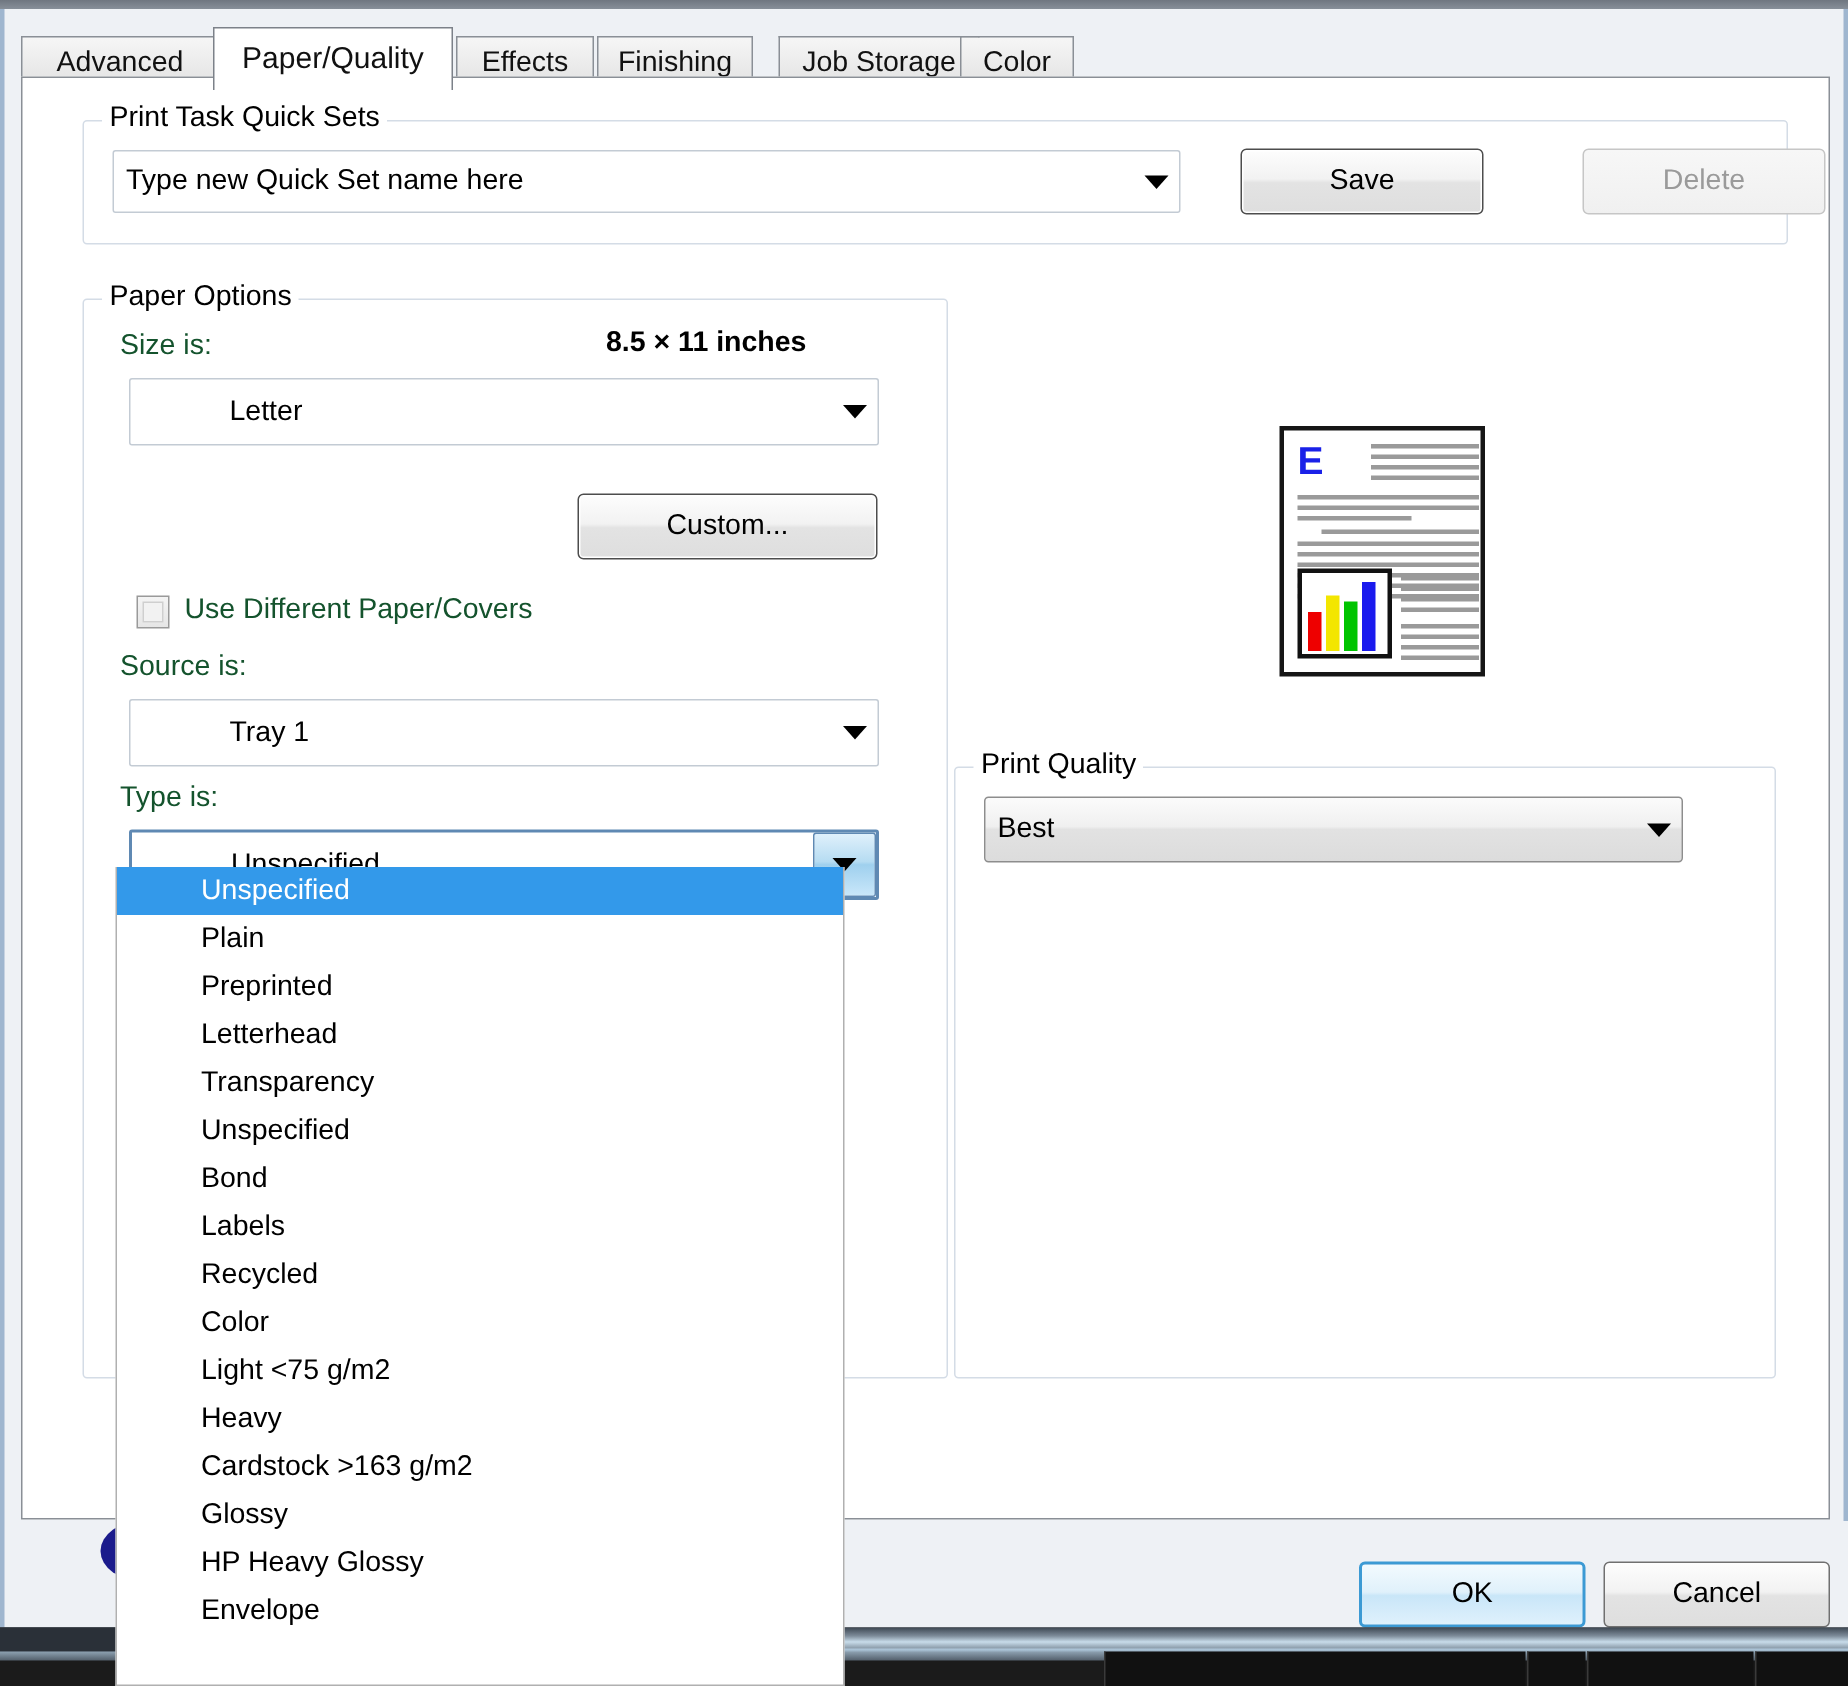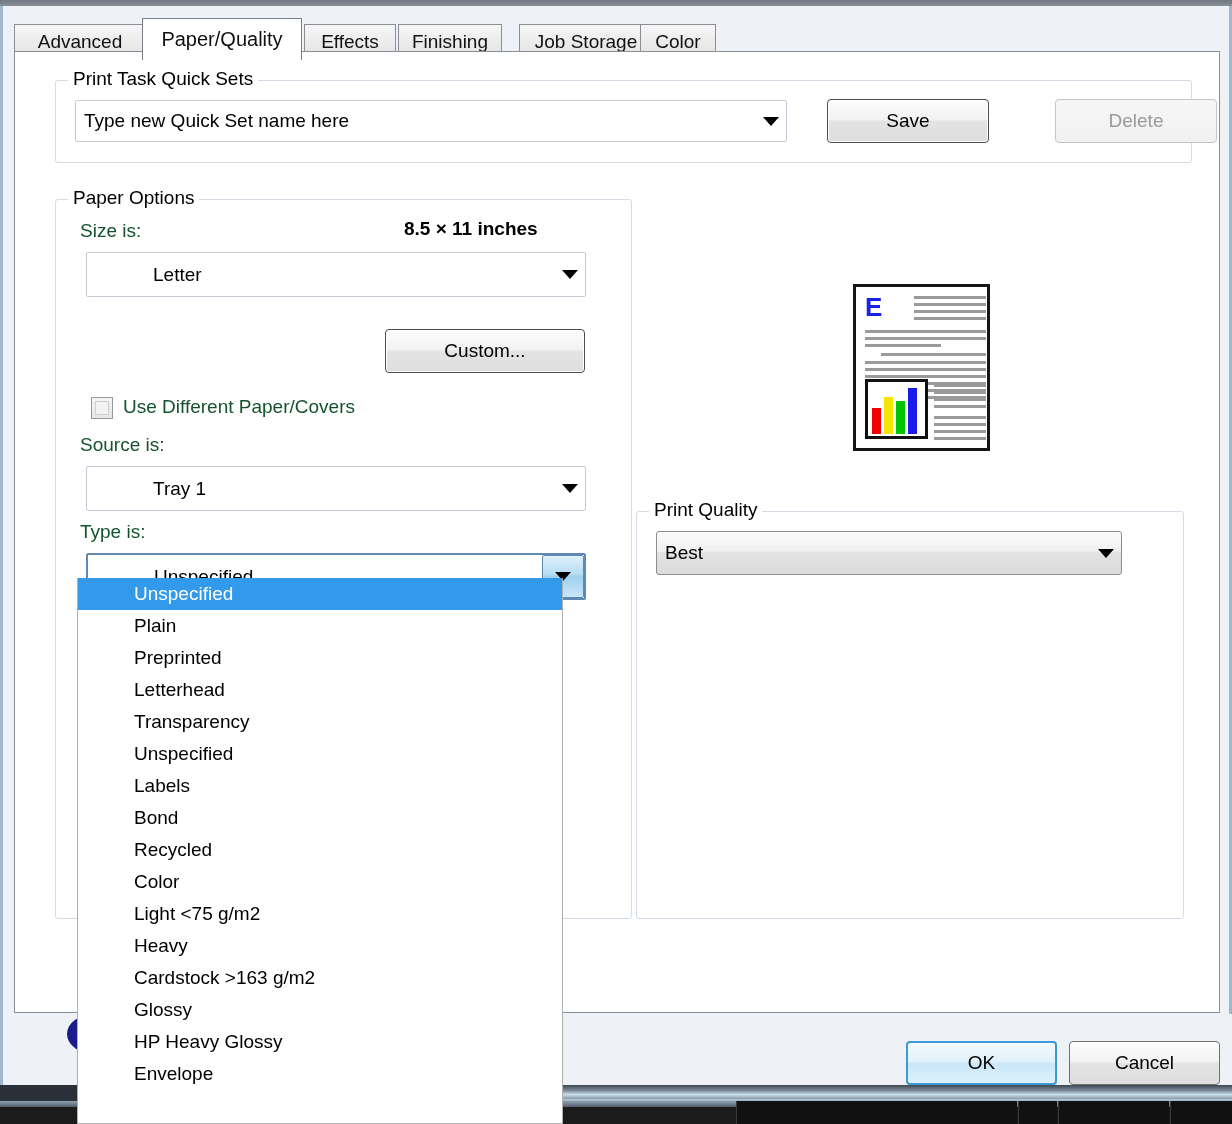--- a/index.html
+++ b/index.html
@@ -301,22 +301,22 @@
 
   </div>
 
   <div id="typelist">
       <div class="item sel">Unspecified</div>
       <div class="item">Plain</div>
       <div class="item">Preprinted</div>
       <div class="item">Letterhead</div>
       <div class="item">Transparency</div>
       <div class="item">Unspecified</div>
+      <div class="item">Bond</div>
       <div class="item">Labels</div>
-      <div class="item">Bond</div>
       <div class="item">Recycled</div>
       <div class="item">Color</div>
       <div class="item">Light &lt;75 g/m2</div>
       <div class="item">Heavy</div>
       <div class="item">Cardstock &gt;163 g/m2</div>
       <div class="item">Glossy</div>
       <div class="item">HP Heavy Glossy</div>
       <div class="item">Envelope</div>
     </div>
 

